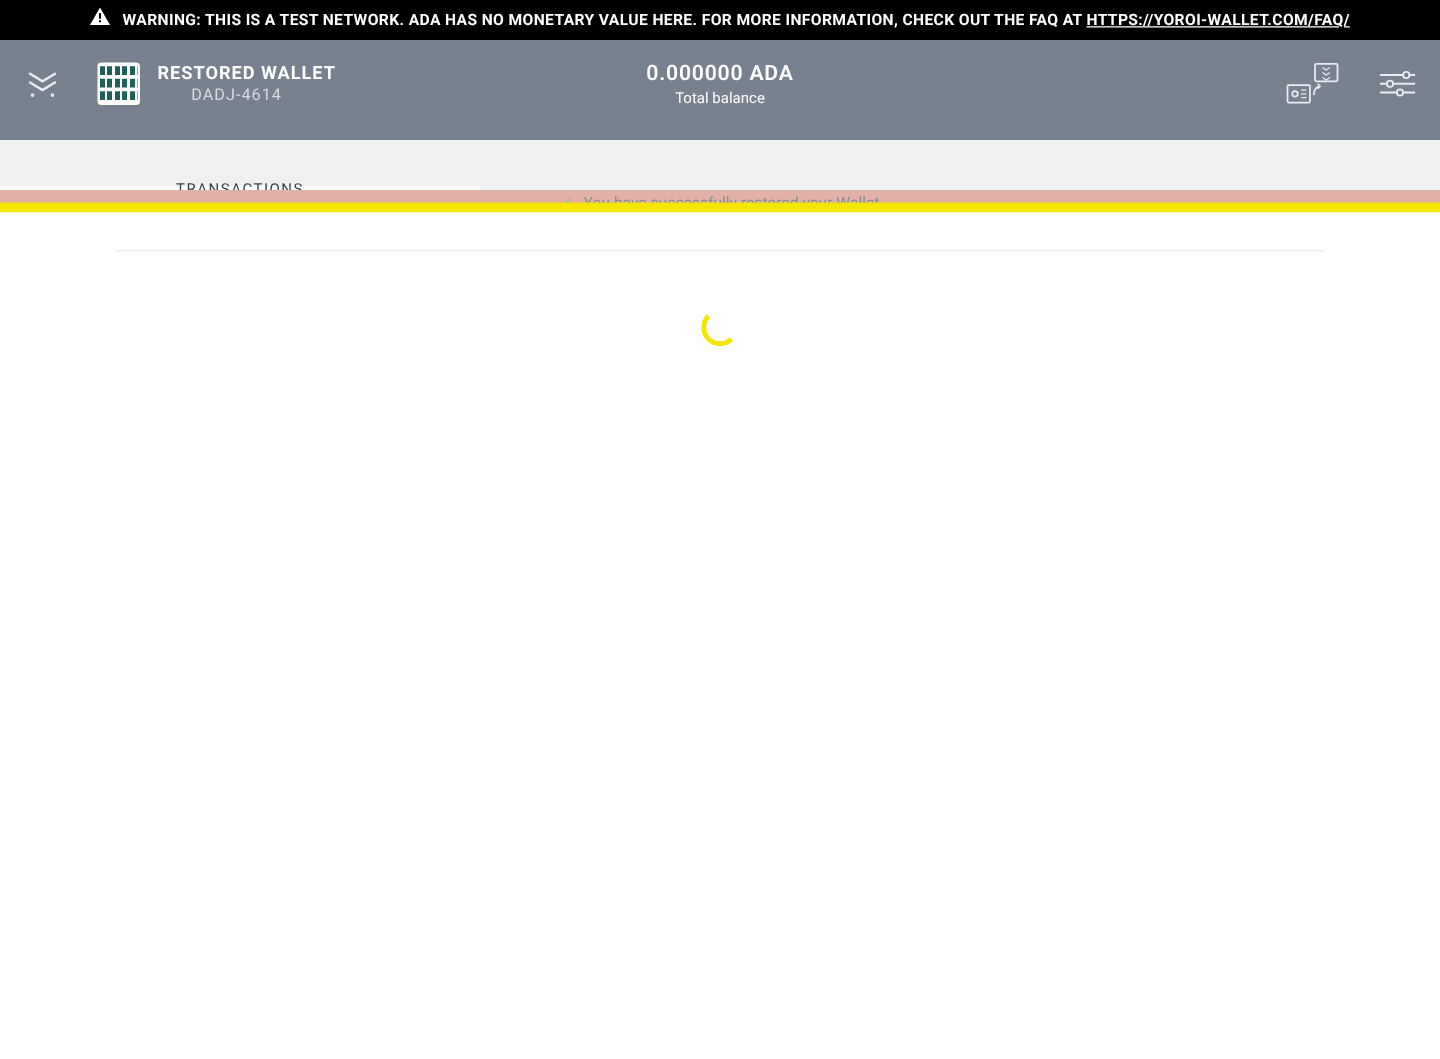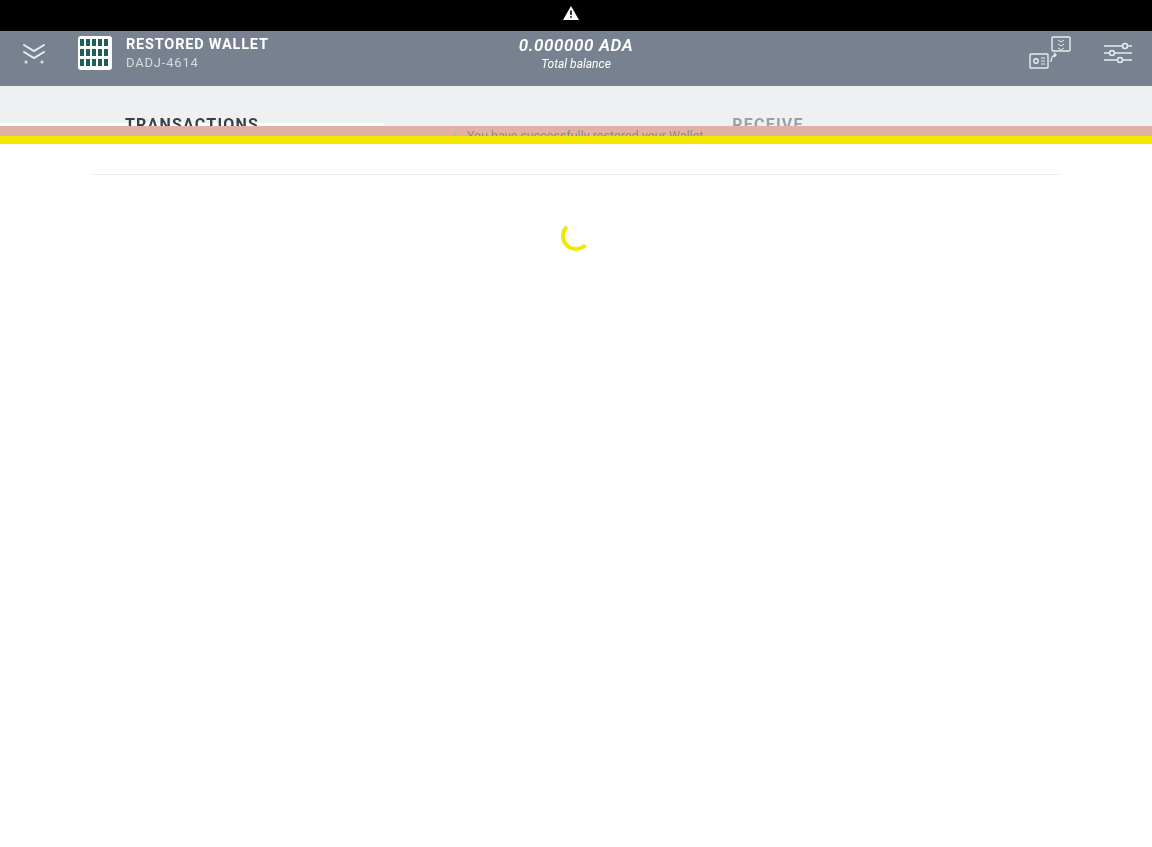--- a/index.html
+++ b/index.html
@@ -35,21 +35,21 @@
       text-decoration: underline;
       color: #fff;
     }
     .wallet-header {
       background: #78818f;
       color: #fff;
       display: flex;
       align-items: center;
       padding: 1px 18px 12px 18px;
       position: relative;
-      height: 55px;
+      height: 80px;
     }
     .menu-icon {
       width: 32px;
       height: 32px;
       display: flex;
       align-items: center;
       justify-content: center;
       margin-right: 28px;
       cursor: pointer;
     }
@@ -80,27 +80,27 @@
     .wallet-name {
       font-size: 14.5px;
       font-weight: 700;
       letter-spacing: 0.8px;
     }
     .wallet-code {
       font-size: 13px;
       color: #d8dbe0;
       letter-spacing: 0.8px;
       margin-top: 2px;
+      margin-left: 27px;
     }
     .balance-block {
       position: absolute;
       left: 50%;
       transform: translateX(-50%);
       text-align: center;
-      font-style: italic;
     }
     .balance-amount {
       font-size: 17px;
       font-weight: 600;
       letter-spacing: 0.6px;
     }
     .balance-label {
       font-size: 12px;
       color: #ffffff;
       margin-top: 2px;
@@ -121,22 +121,22 @@
     .tabs {
       display: flex;
       height: 40px;
       background: #eff0f2;
     }
     .tab {
       flex: 1;
       display: flex;
       align-items: center;
       justify-content: center;
-      font-size: 16px;
-      font-weight: 700;
+      font-size: 12px;
+      font-weight: 400;
       letter-spacing: 1.2px;
       color: #9aa0a9;
       cursor: pointer;
       margin-top: 37px;
     }
     .tabs .tab:first-child {
       flex: 0 0 384px;
     }
     .tab.active {
       background: #fff;
@@ -209,20 +209,23 @@
 </head>
 <body>
 
 <div class="warning-banner">
   <span class="tri">
     <svg width="16" height="14" viewBox="0 0 16 14">
       <path d="M8 0 L16 14 L0 14 Z" fill="#fff"></path>
       <rect x="7.2" y="4.5" width="1.6" height="4.5" fill="#000"></rect>
       <rect x="7.2" y="10.2" width="1.6" height="1.6" fill="#000"></rect>
     </svg>
+  </span>
+  <span>
+    <span>WARNING: THIS IS A TEST NETWORK. ADA HAS NO MONETARY VALUE HERE. FOR MORE INFORMATION, CHECK OUT THE FAQ AT </span><a class="link">HTTPS://YOROI-WALLET.COM/FAQ/</a>
   </span>
 </div>
 
 <div class="wallet-header">
   <div class="menu-icon ico-btn">
     <svg width="28" height="28" viewBox="0 0 28 28" stroke="#e9ecf0" stroke-width="2" fill="none" stroke-linecap="round">
       <path d="M4 6 L14 12 L24 6"></path>
       <path d="M4 13 L14 19 L24 13"></path>
       <circle cx="6" cy="23" r="0.5" fill="#e9ecf0"></circle>
       <circle cx="22" cy="23" r="0.5" fill="#e9ecf0"></circle>
@@ -265,21 +268,20 @@
         <circle cx="10" cy="12" r="2.5" fill="#78818f"></circle>
         <line x1="2" y1="19" x2="30" y2="19"></line>
         <circle cx="18" cy="19" r="2.5" fill="#78818f"></circle>
       </svg>
     </div>
   </div>
 </div>
 
 <div class="tabs">
   <div class="tab active">TRANSACTIONS</div>
-  <div class="tab">RECEIVE</div>
 </div>
 
 <div class="notification-strip">
   <div class="notif-pink"></div>
   <div class="notif-text">
     <span class="notif-check">✓</span><span>You have successfully restored your Wallet</span>
   </div>
   <div class="notif-yellow"></div>
 </div>
 

